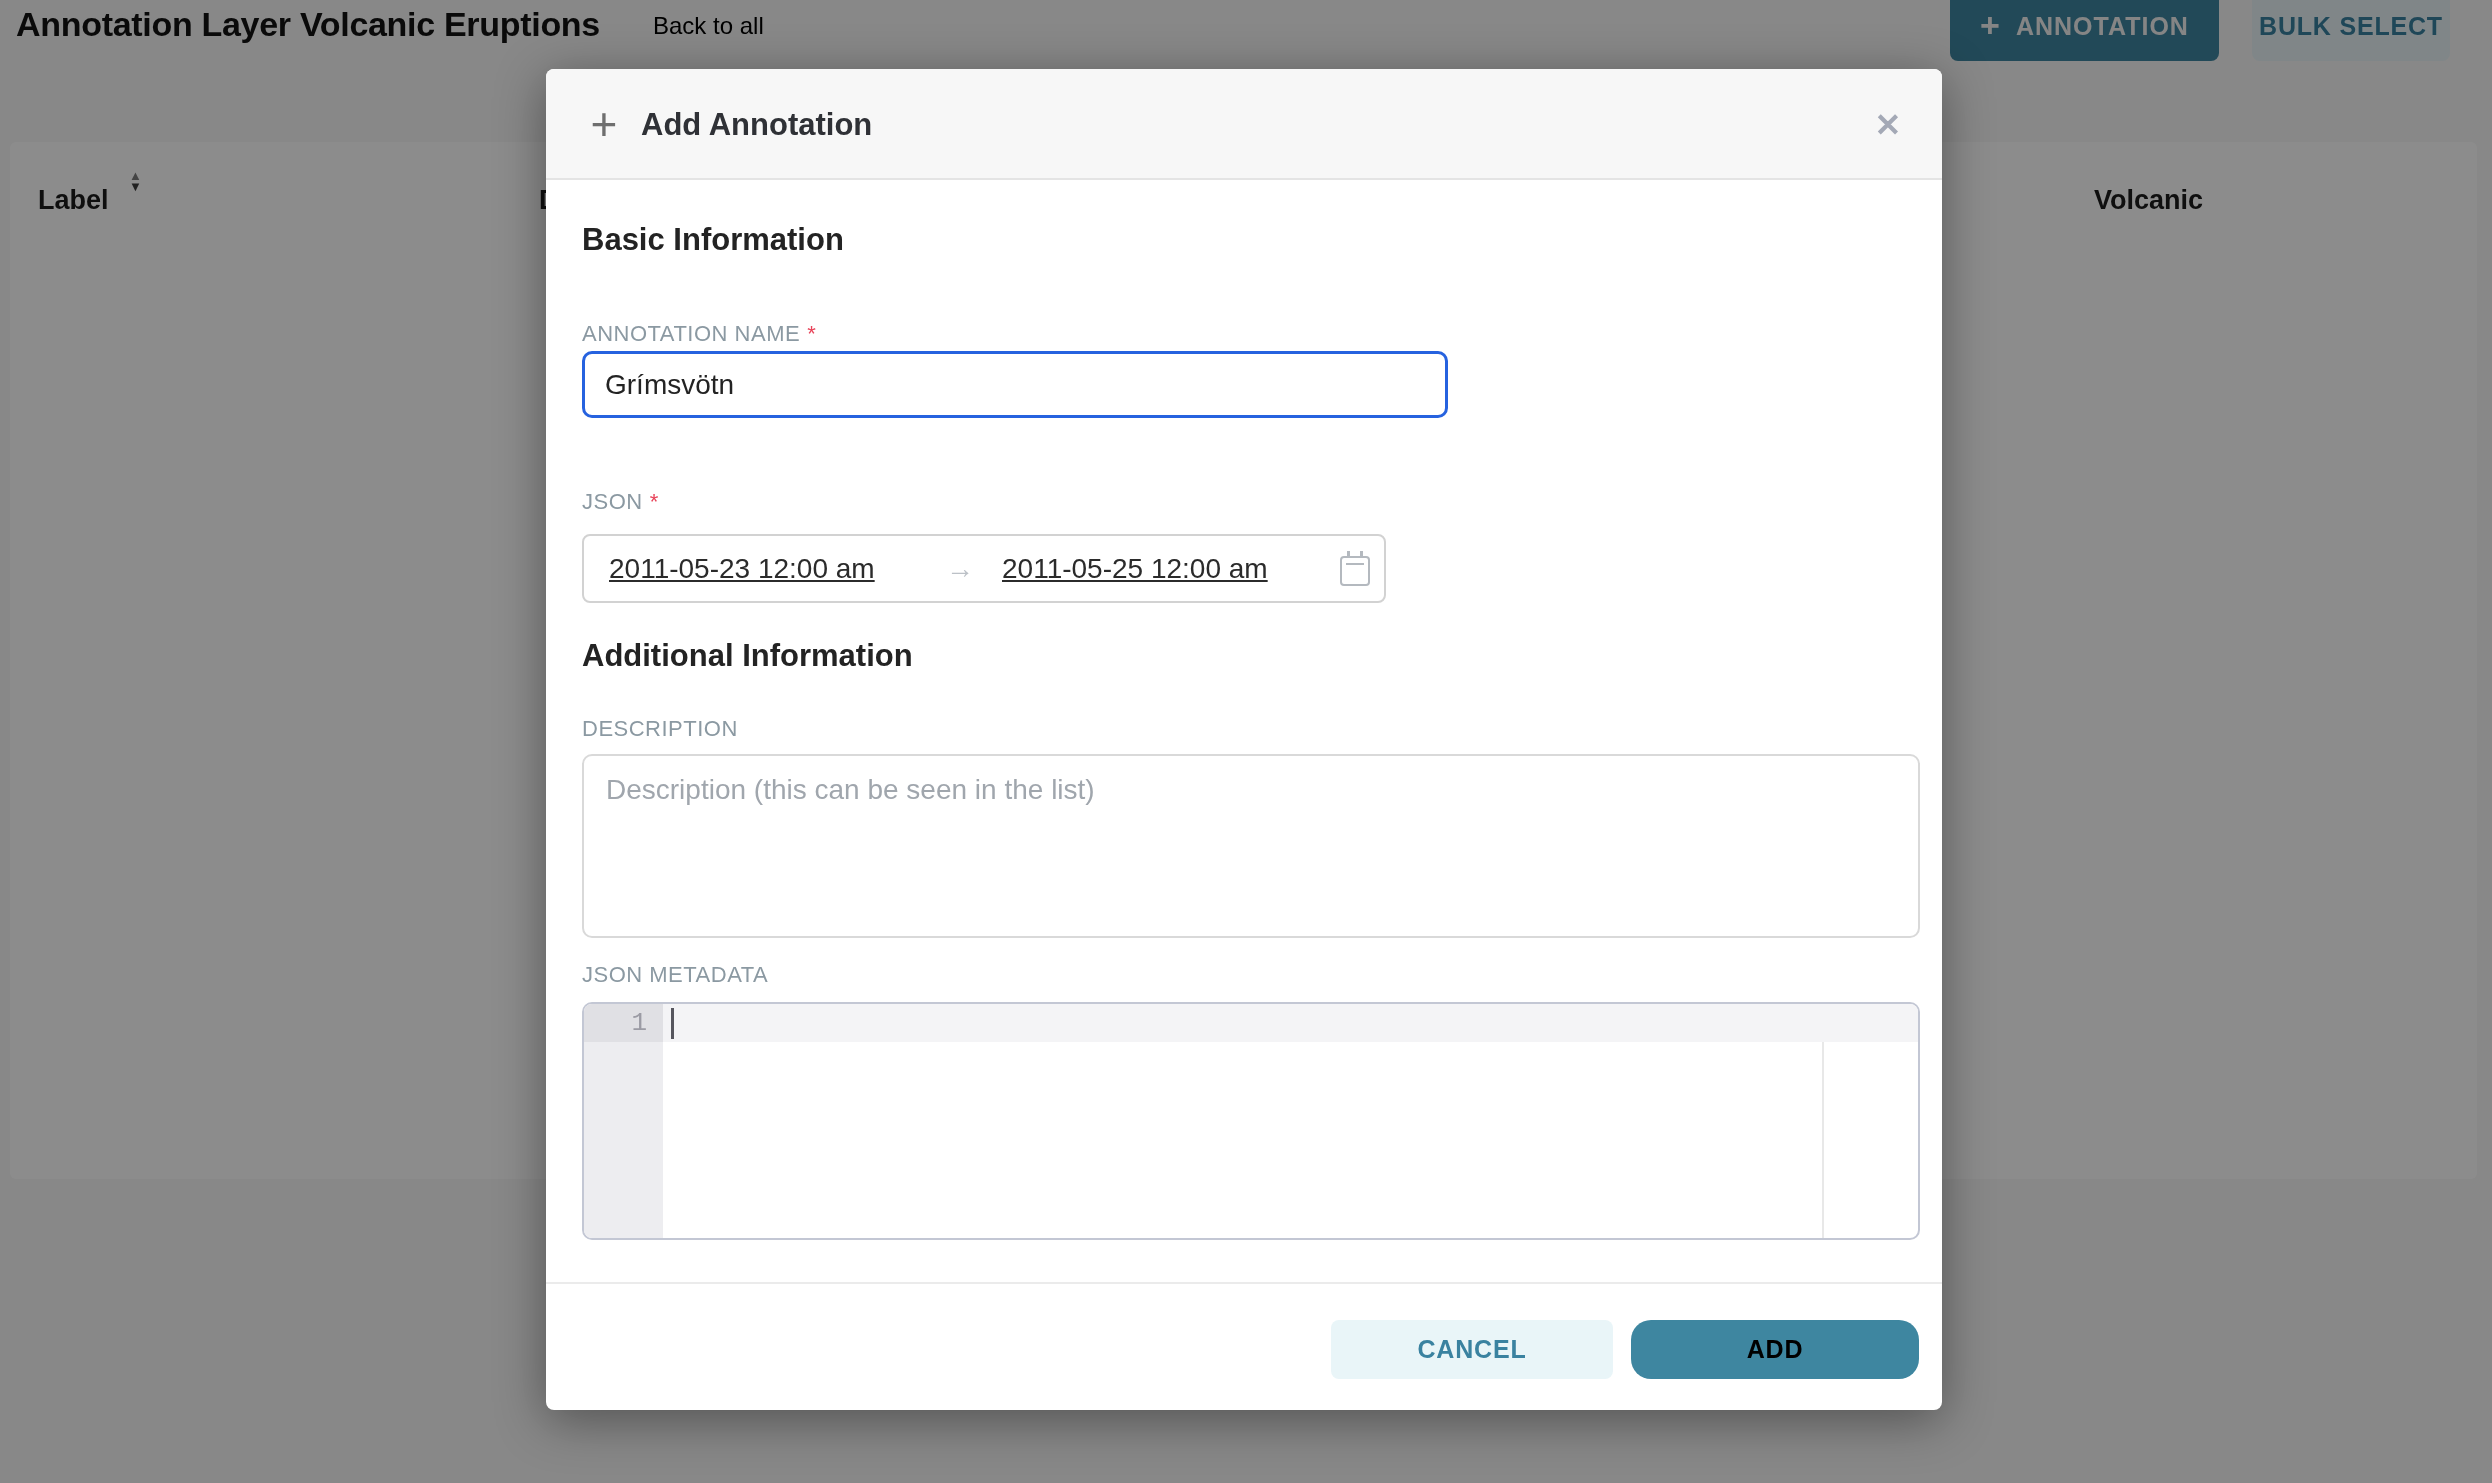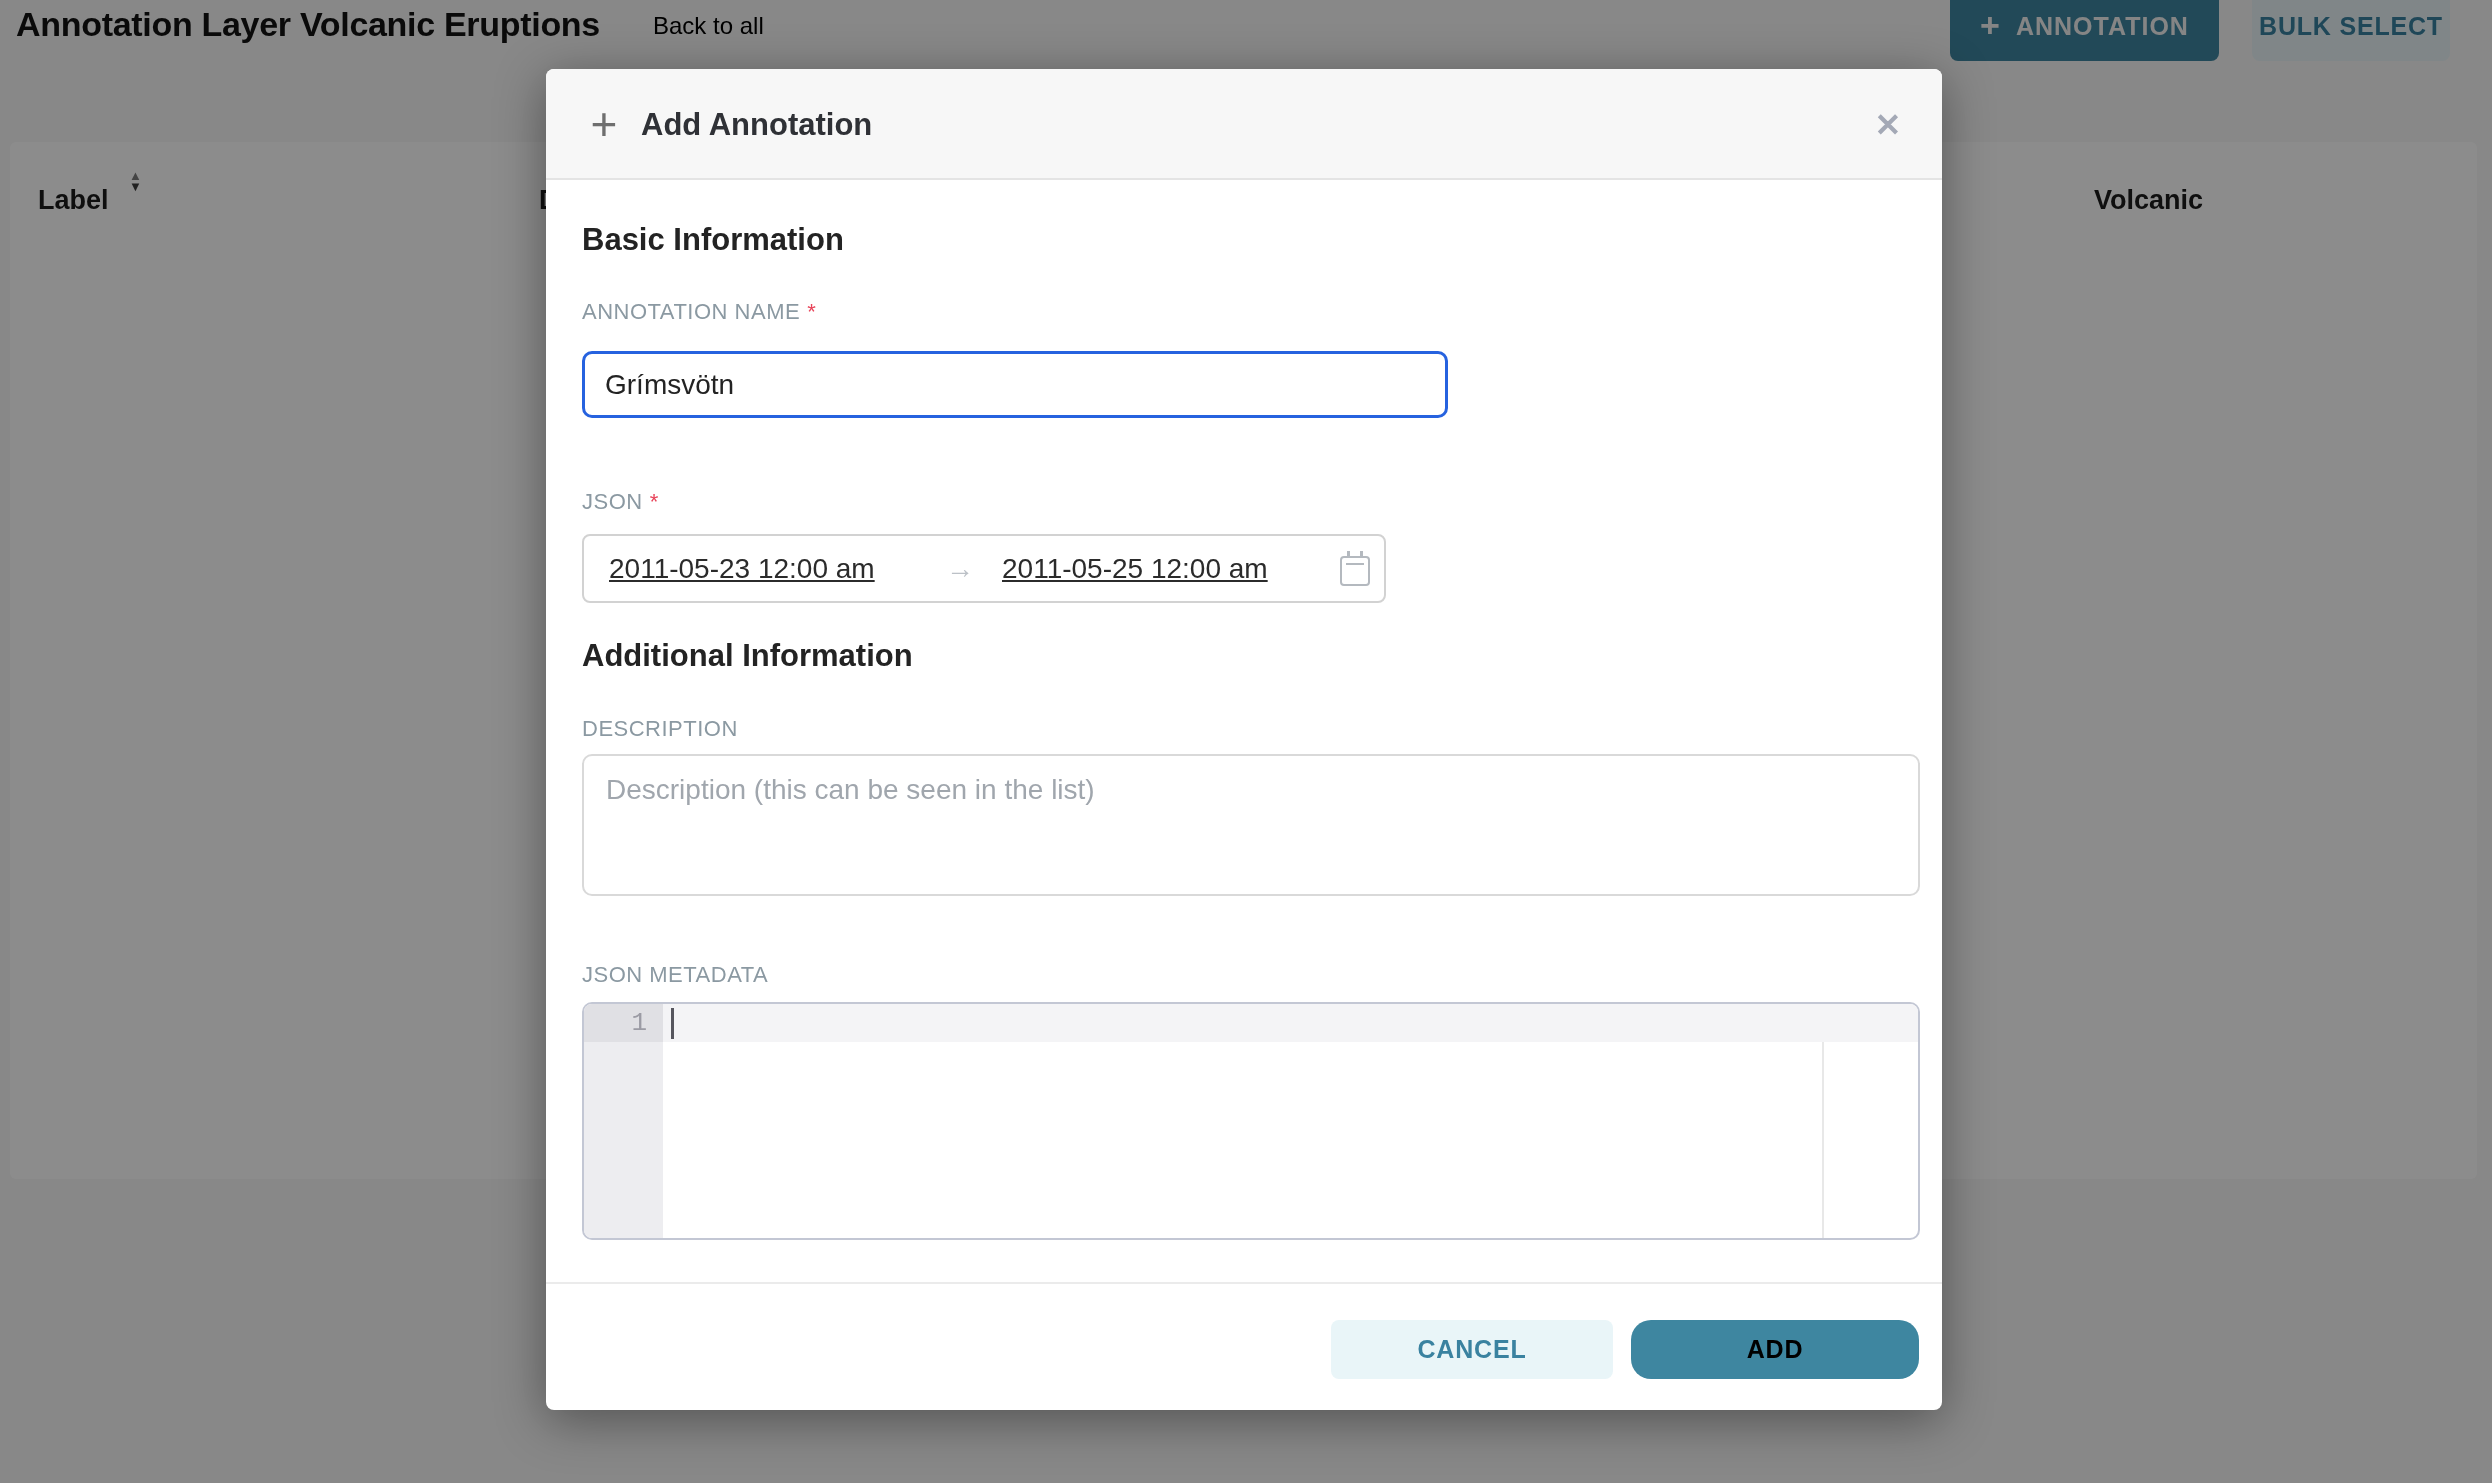--- a/index.html
+++ b/index.html
@@ -40,40 +40,40 @@
     display:flex; align-items:center; justify-content:center; line-height:44px; }
   .modal-title { position:absolute; left:95px; top:33px; font-size:31px; font-weight:600; color:#2f3136; line-height:46px; }
   .modal-close { position:absolute; left:1317px; top:32px; width:50px; height:48px; display:flex; align-items:center; justify-content:center;
     font-size:32px; font-weight:600; color:#a4a9b6; cursor:pointer; }
 
   .section-h { position:absolute; left:36px; font-size:31px; font-weight:600; color:#232323; line-height:42px; }
   .sh-basic { top:150px; }
   .sh-additional { top:566px; }
 
   .field-label { position:absolute; left:36px; font-size:22px; font-weight:500; color:#8b99a2; letter-spacing:0.5px; line-height:30px; }
-  .fl-name { top:228px; }
+  .fl-name { top:250px; }
   .fl-date { top:418px; }
   .fl-desc { top:645px; }
   .fl-json { top:891px; }
   .req { color:#e8445a; margin-left:7px; font-weight:500; }
 
   .name-input { position:absolute; left:36px; top:282px; width:866px; height:67px; border:3px solid #2662df; border-radius:10px;
     background:#fff; font-family:"Liberation Sans", sans-serif; font-size:28px; color:#232323; padding:0 20px; outline:none; }
 
   .date-box { position:absolute; left:36px; top:465px; width:804px; height:69px; border:2px solid #d2d2d2; border-radius:8px;
     background:#fff; display:flex; align-items:center; }
   .date-val { font-size:28px; color:#2b2b2b; white-space:nowrap;text-decoration:underline; }
   .dv-start { position:absolute; left:25px; }
   .dv-end { position:absolute; left:418px; }
   .date-arrow { position:absolute; left:362px; font-size:28px; color:#bcc1c7; }
   .cal-icon { position:absolute; left:756px; top:20px; width:30px; height:30px; border:2px solid #b4b9bf; border-radius:4px; }
   .cal-icon::before { content:''; position:absolute; left:4px; right:4px; top:5px; height:2px; background:#b4b9bf; }
   .cal-icon::after { content:''; position:absolute; top:-7px; left:5px; width:3px; height:6px; background:#b4b9bf; box-shadow:13px 0 0 #b4b9bf; }
 
-  .desc-area { position:absolute; left:36px; top:685px; width:1338px; height:142px; border:2px solid #d9d9d9; border-radius:10px;
+  .desc-area { position:absolute; left:36px; top:685px; width:1338px; height:184px; border:2px solid #d9d9d9; border-radius:10px;
     background:#fff; font-family:"Liberation Sans", sans-serif; font-size:28px; color:#232323; padding:18px 22px; resize:none; outline:none; }
   .desc-area::placeholder { color:#a0a6ad; opacity:1; }
 
   .json-editor { position:absolute; left:36px; top:933px; width:1338px; height:238px; border:2px solid #c3c7d4; border-radius:10px;
     background:#fff; overflow:hidden; }
   .je-gutter { position:absolute; left:0; top:0; width:79px; height:100%; background:#ededf0; }
   .je-active-row { position:absolute; left:79px; top:0; right:0; height:38px; background:#f4f4f6; }
   .je-gutter-active { position:absolute; left:0; top:0; width:79px; height:38px; background:#e0e0e4; }
   .je-linenum { position:absolute; left:0; top:4px; width:63px; text-align:right; font-family:"Liberation Mono", monospace;
     font-size:26px; color:#9b9ba4; }

